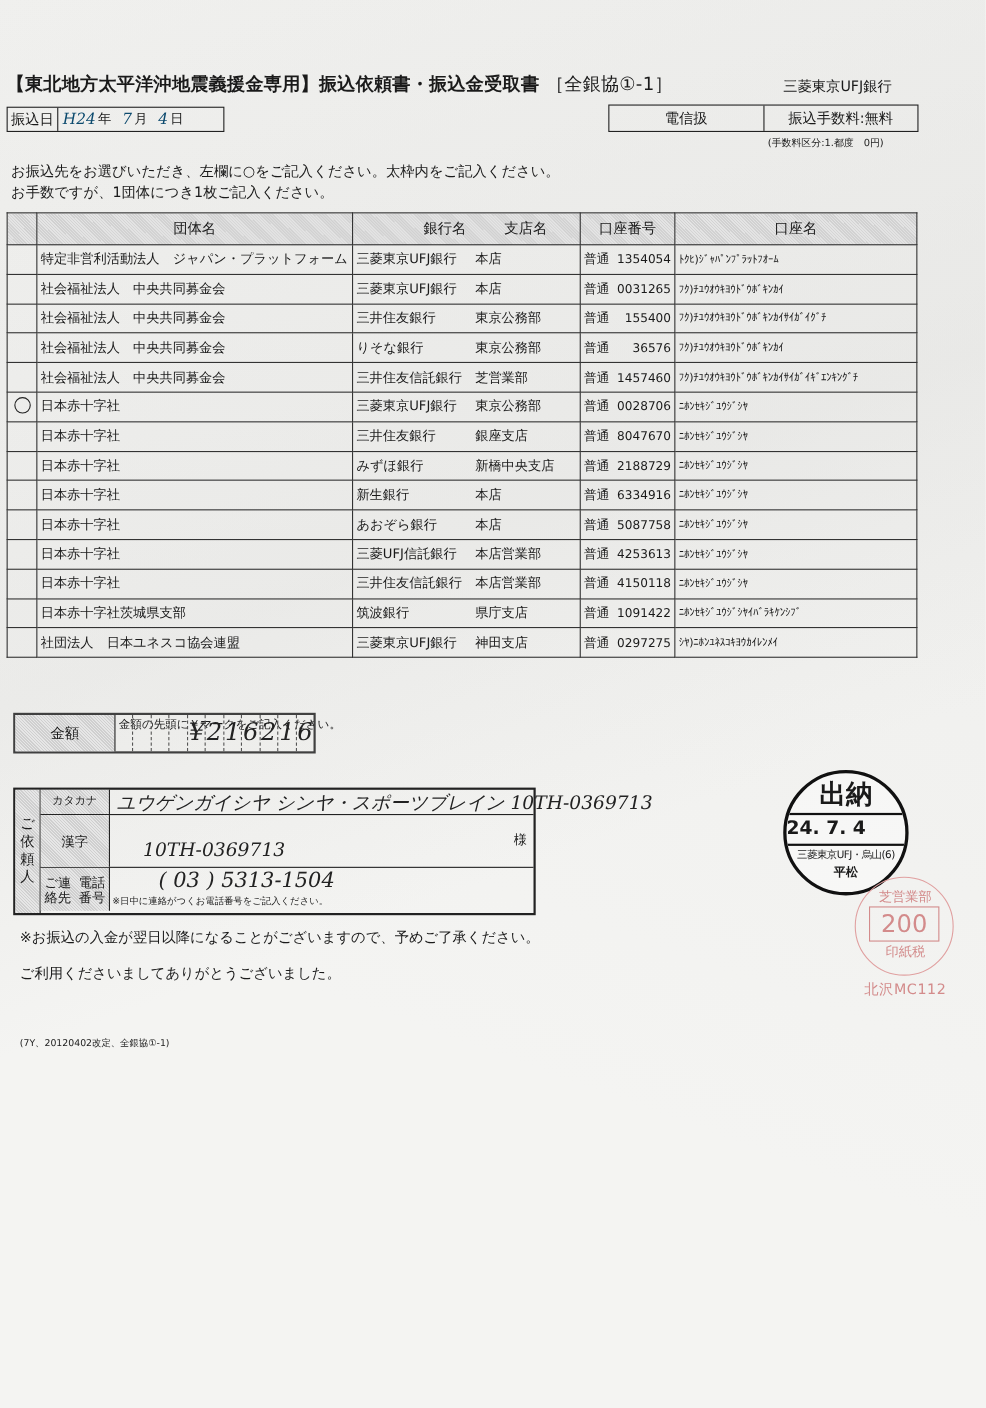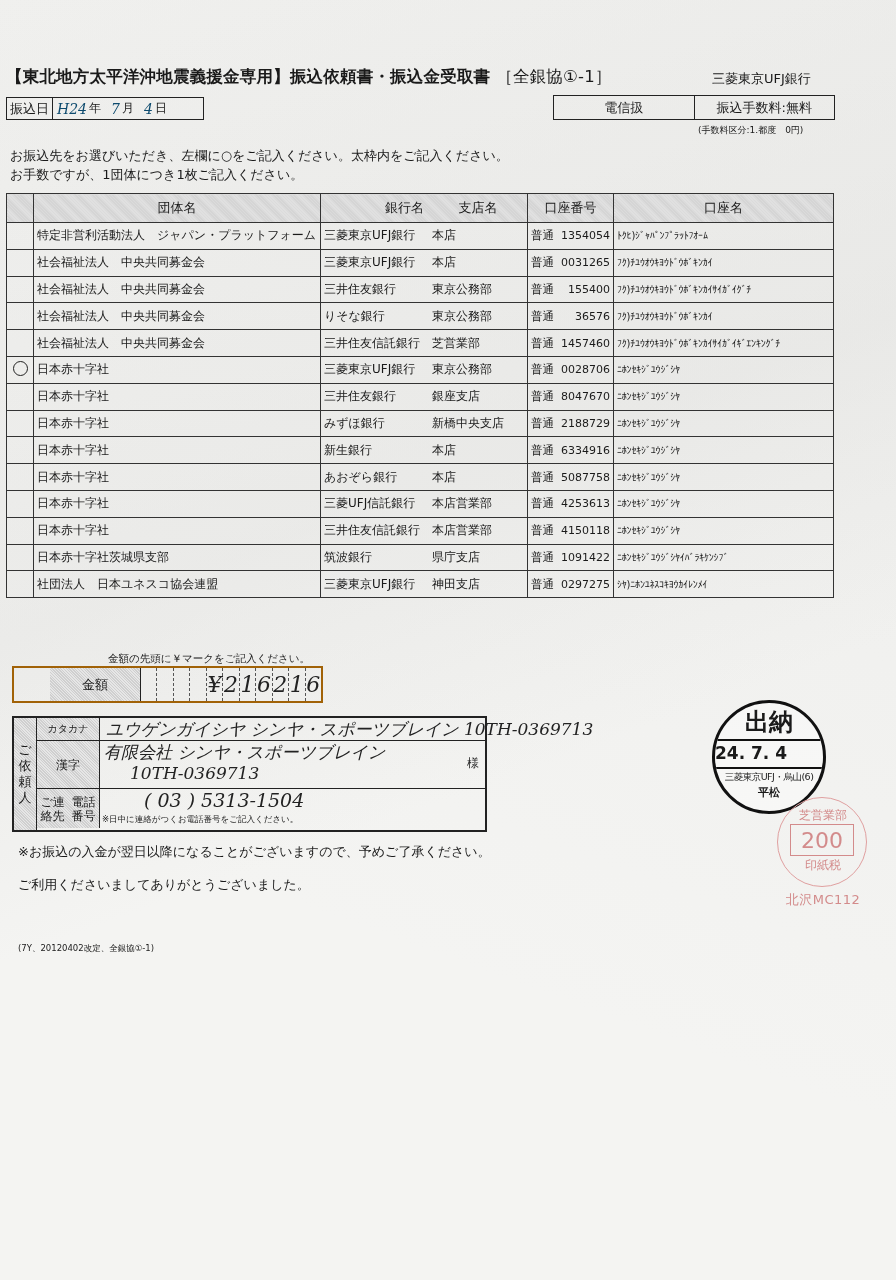--- a/index.html
+++ b/index.html
@@ -42,21 +42,21 @@
   .c-bank { width:200px; }
   .c-acct { width:68px; }
   .c-name { font-size:10px; letter-spacing:-0.2px; }
   td.bank-cell span.b { display:inline-block; width:108px; }
   td.acct-cell { font-size:11px; }
   td.acct-cell .t { margin-right:4px; font-size:11.5px; }
   td.acct-cell .n { display:inline-block; width:52px; text-align:right; }
   .circle-mark { display:inline-block; width:13px; height:13px; border:1.3px solid #222; border-radius:50%; }
 
   .amount-note { left:108px; top:652px; font-size:10.5px; white-space:nowrap; }
-  .amount-box { left:12px; top:666px; width:271px; height:33px; border:2px solid #a16207; display:flex;padding-left:36px; }
+  .amount-box { left:12px; top:648px; width:271px; height:33px; border:2px solid #404040; display:flex; }
   .amount-box .lbl { width:90px; display:flex; align-items:center; justify-content:center; font-size:13px; border-right:1.5px solid #222;
     background: repeating-linear-gradient(45deg,#cfcfcf 0 1px,#e6e6e6 1px 2px); }
   .amount-box .digit { flex:1; border-right:1px dashed #555; display:flex; align-items:center; justify-content:center;
     font-family:"DejaVu Serif", serif; font-style:italic; font-size:22px; color:#222; }
   .amount-box .digit:last-child { border-right:none; }
 
   .client-box { left:12px; top:716px; width:471px; height:112px; border:2px solid #222; display:flex; }
   .client-side { width:22px; border-right:1.5px solid #222; display:flex; flex-direction:column; align-items:center; justify-content:center; font-size:13px; line-height:16px;
     background: repeating-linear-gradient(45deg,#cfcfcf 0 1px,#e6e6e6 1px 2px); }
   .client-rows { flex:1; display:flex; flex-direction:column; }
@@ -262,21 +262,20 @@
   <div class="client-rows">
     <div class="crow r1">
       <div class="k" style="font-size:10px">カタカナ</div>
       <div class="v">
         <span class="hand-kana">ユウゲンガイシヤ シンヤ・スポーツブレイン 10TH-0369713</span>
       </div>
     </div>
     <div class="crow r2">
       <div class="k">漢字</div>
       <div class="v">
-        <span class="hand-kanji1">有限会社 シンヤ・スポーツブレイン</span>
         <span class="hand-kanji2">10TH-0369713</span>
         <span class="sama">様</span>
       </div>
     </div>
     <div class="crow r3">
       <div class="k" style="">
         <span>ご連絡先</span>
         <span>電話番号</span>
       </div>
       <div class="v">

